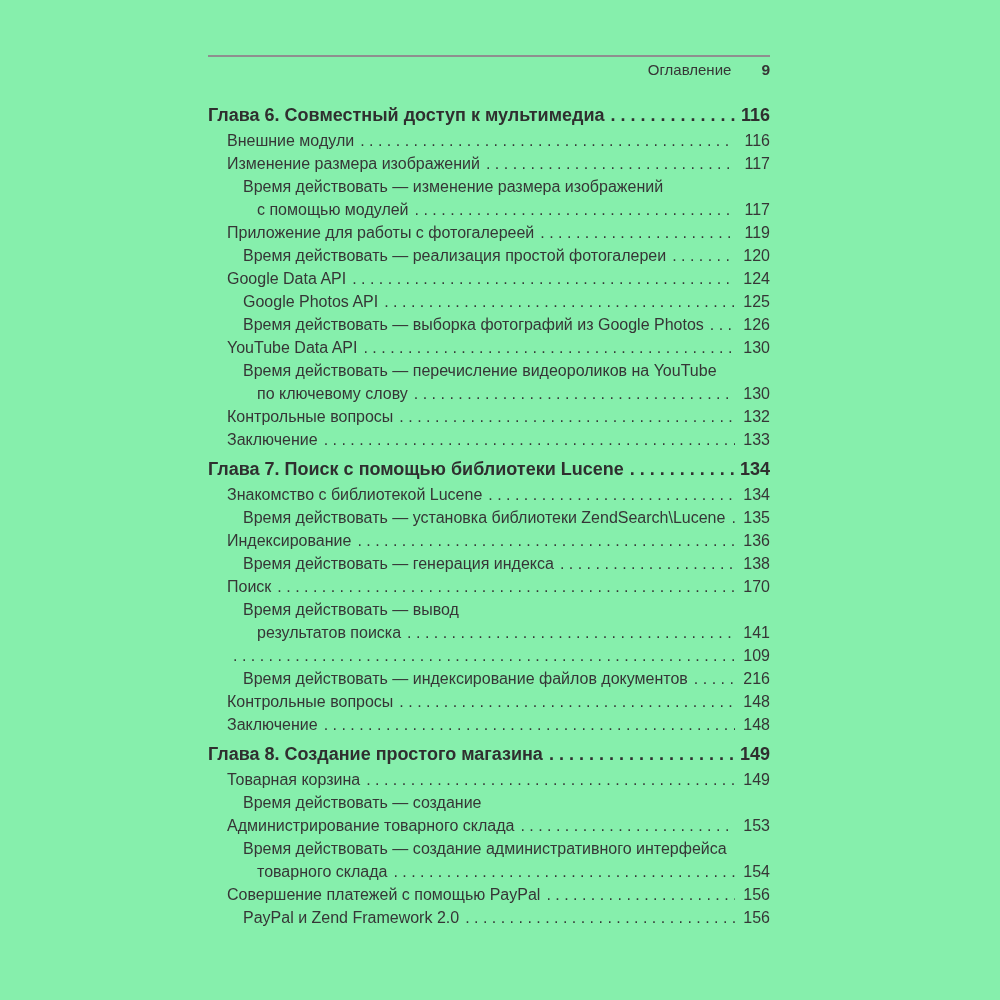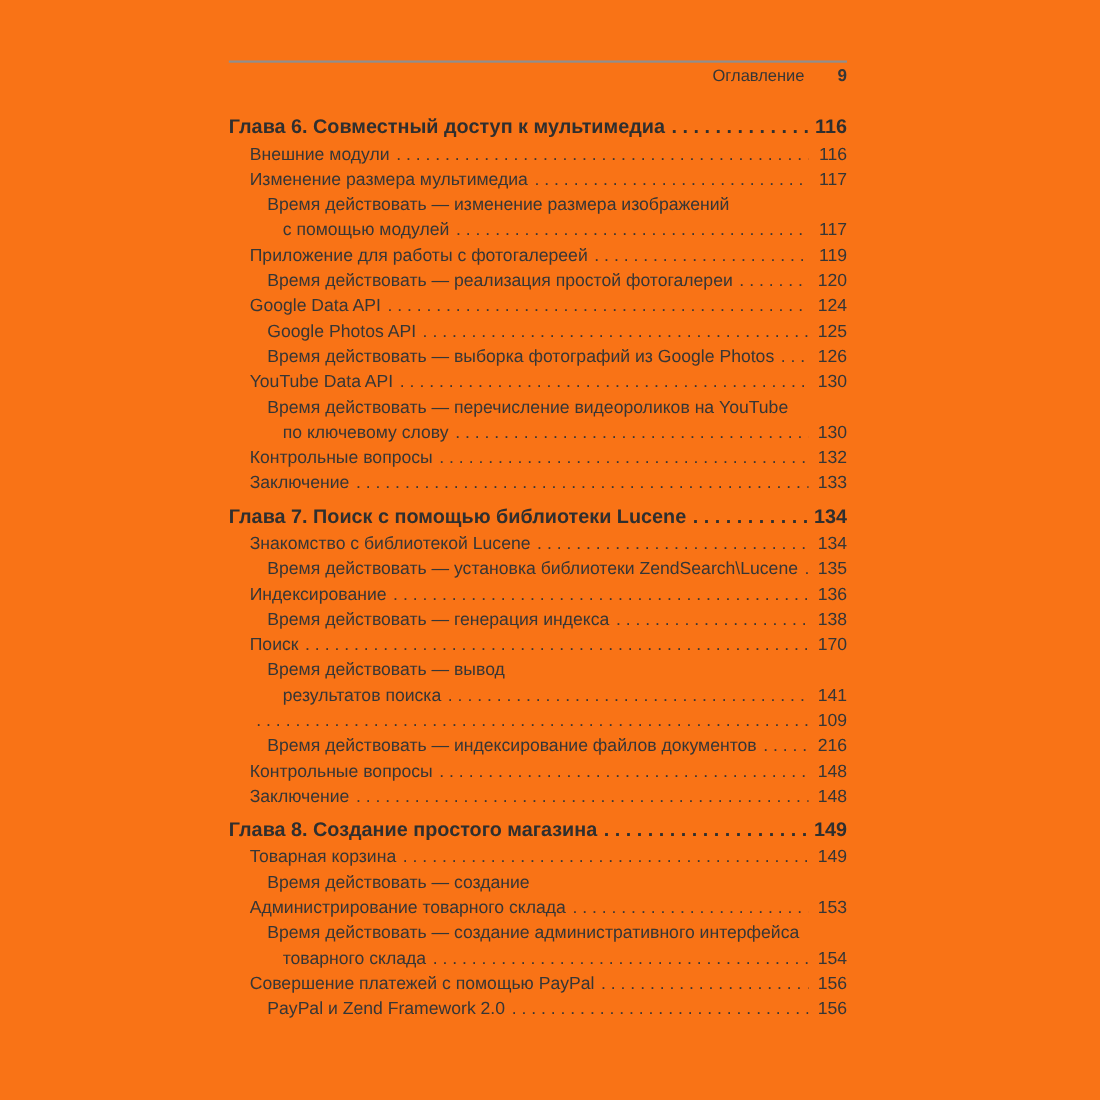--- a/index.html
+++ b/index.html
@@ -4,21 +4,21 @@
 <style>
   html, body {
     margin: 0;
     padding: 0;
     background: #ffffff;
   }
   .page {
     position: relative;
     width: 1000px;
     height: 1000px;
-    background: #f97316;
+    background: #86efac;
     font-family: "Liberation Sans", "DejaVu Sans", sans-serif;
     color: #363636;
     overflow: hidden;
   }
   .content {
     margin-left: 208px;
     width: 562px;
   }
   .rule {
     margin-top: 55px;
@@ -97,21 +97,21 @@
             <span class="txt">Глава 6. Совместный доступ к мультимедиа</span>
             <span class="leader"></span>
             <span class="pg">116</span>
           </div>
           <div class="row lvl1">
             <span class="txt">Внешние модули</span>
             <span class="leader"></span>
             <span class="pg">116</span>
           </div>
           <div class="row lvl1">
-            <span class="txt">Изменение размера мультимедиа</span>
+            <span class="txt">Изменение размера изображений</span>
             <span class="leader"></span>
             <span class="pg">117</span>
           </div>
           <div class="row lvl2">
             <span class="txt">Время действовать — изменение размера изображений</span>
           </div>
           <div class="row lvl3">
             <span class="txt">с помощью модулей</span>
             <span class="leader"></span>
             <span class="pg">117</span>

